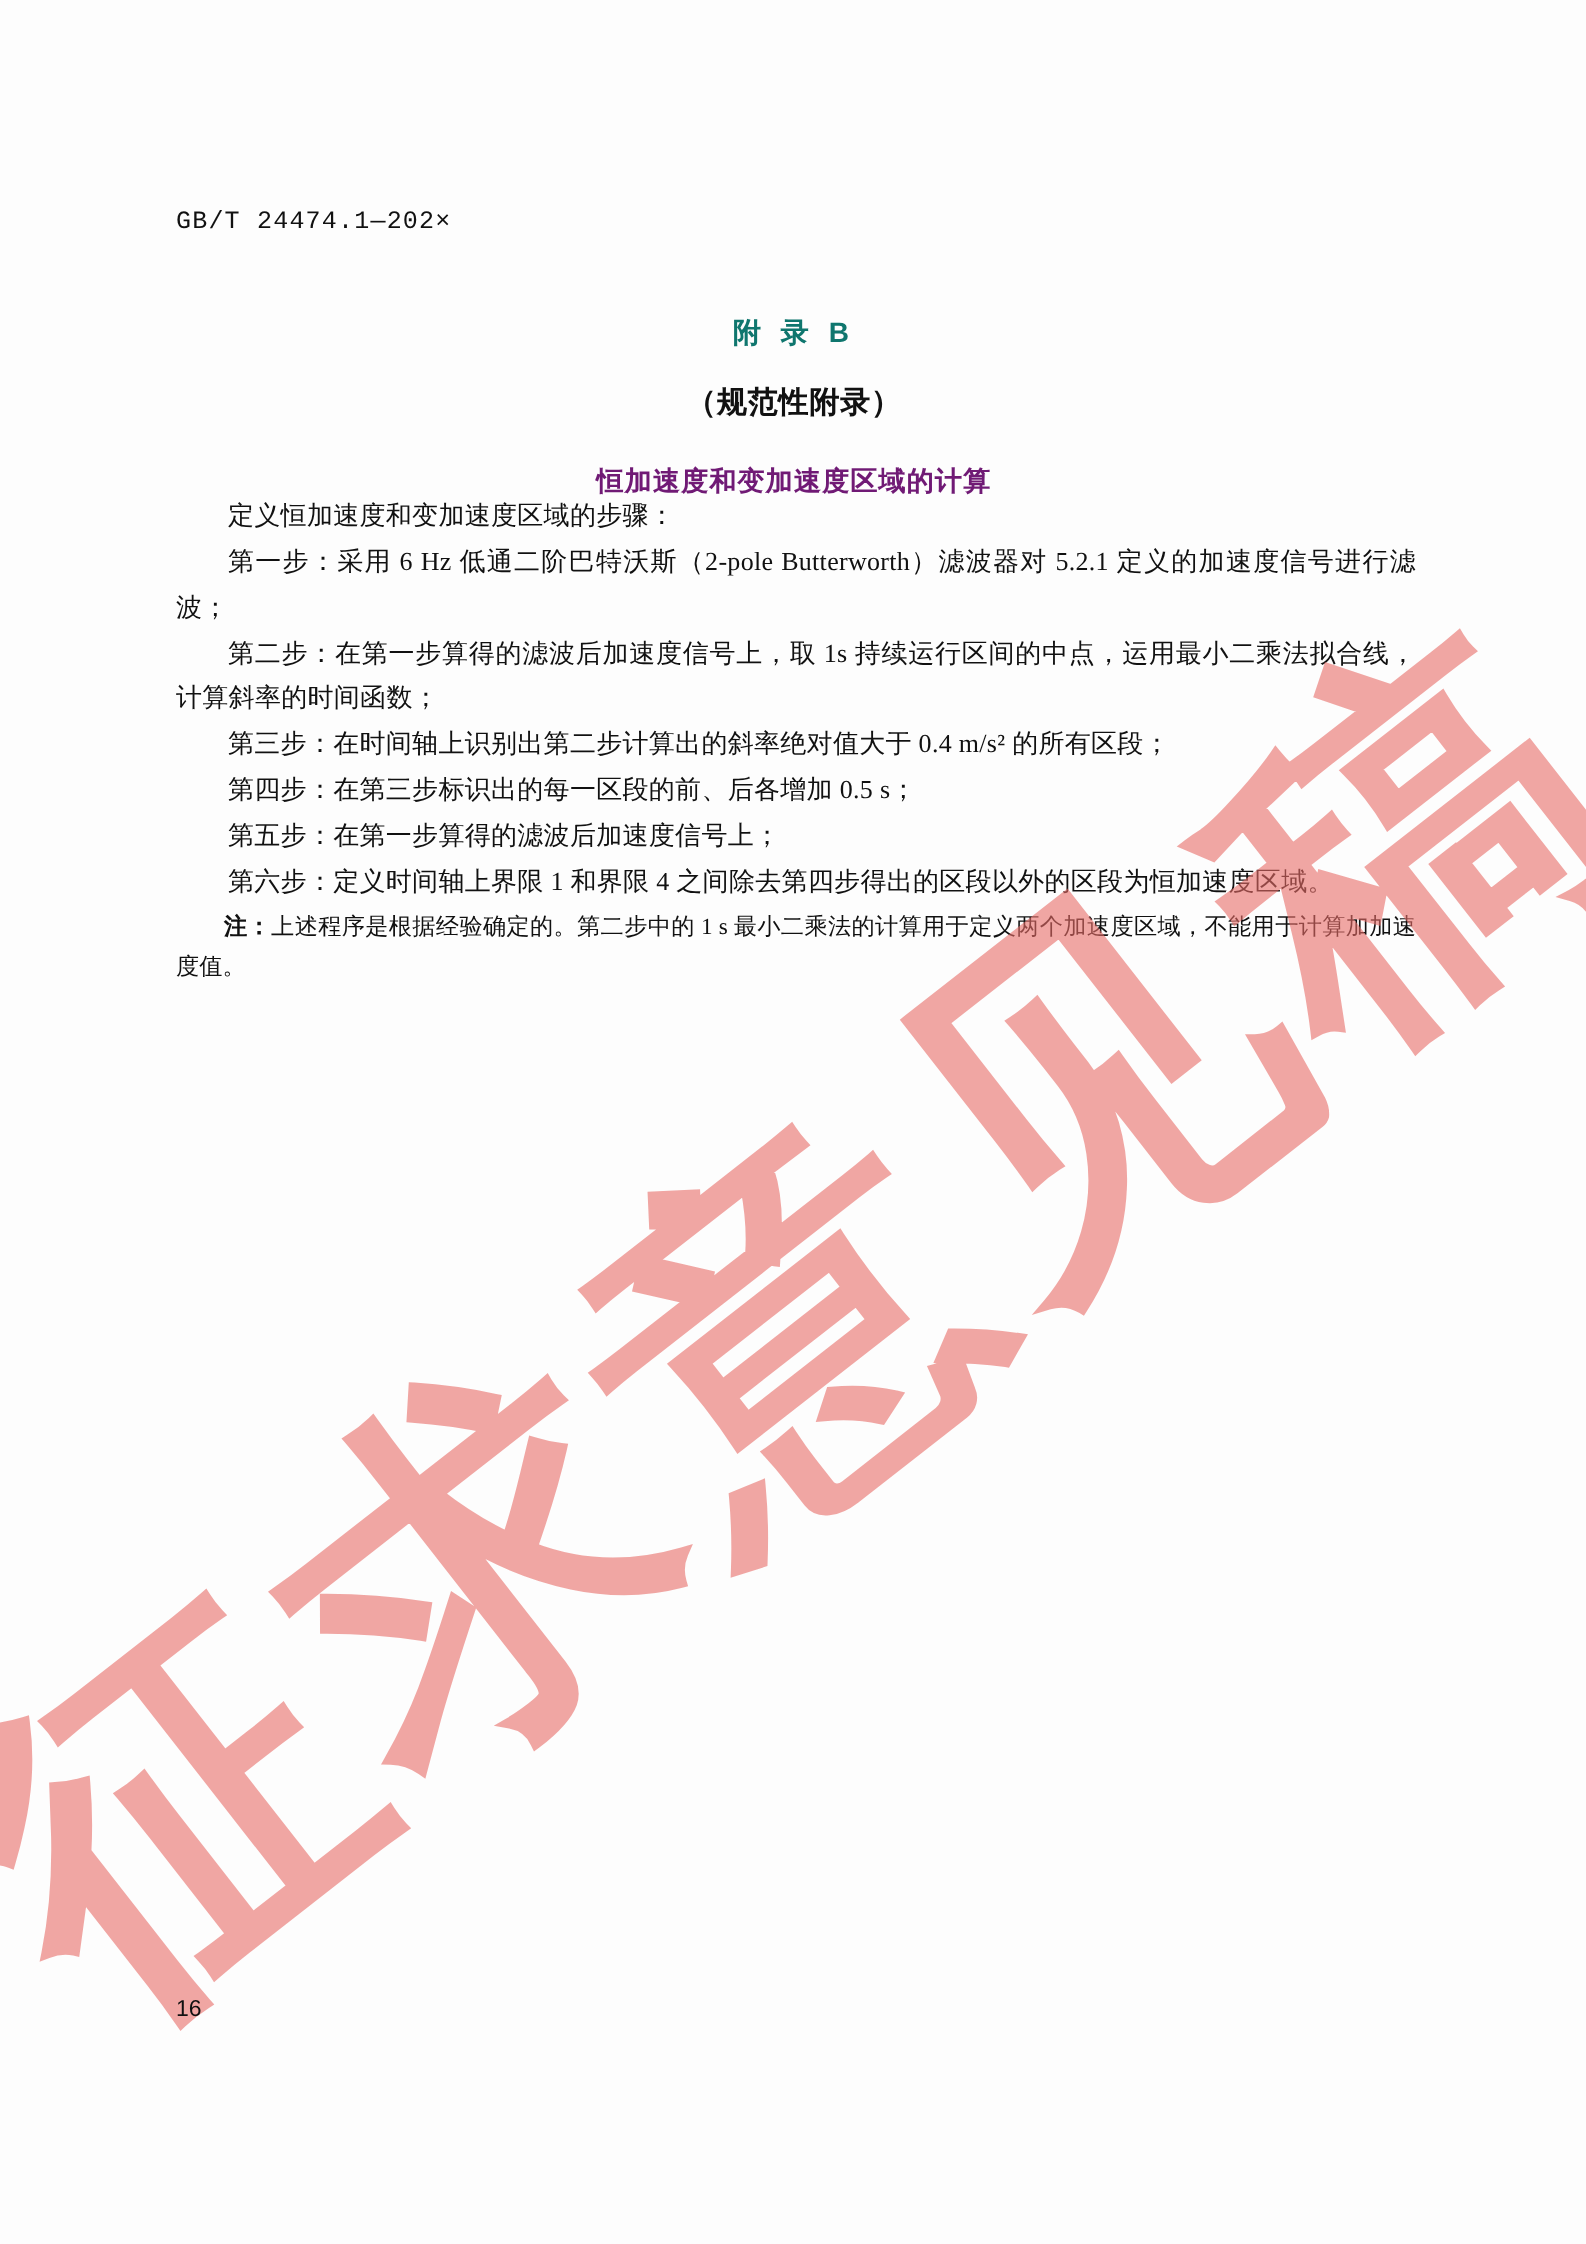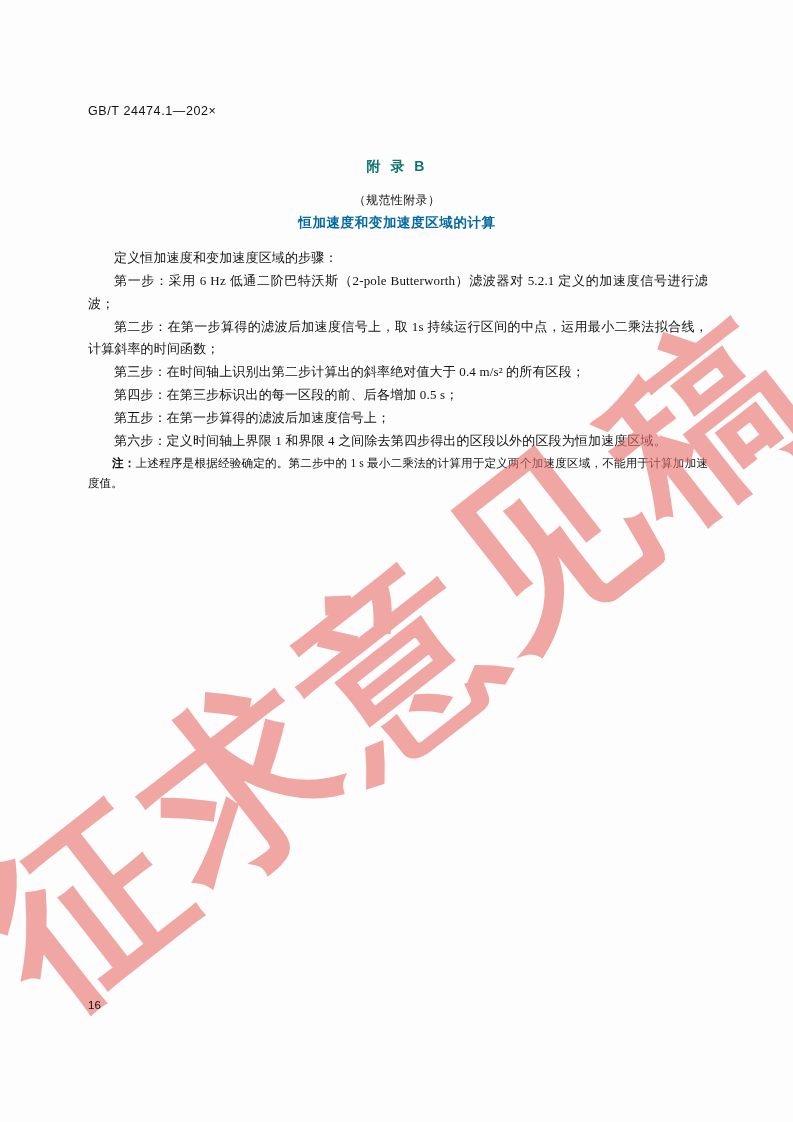--- a/index.html
+++ b/index.html
@@ -16,21 +16,21 @@
     height: 1122px;
     margin: 0 auto;
     background: #fdfdfd;
     overflow: hidden;
   }
   
   .header {
     position: absolute;
     top: 104px;
     left: 88px;
-    font-family: Liberation Sans, sans-serif;
+    font-family: Liberation Mono, monospace;
     font-size: 12.5px;
     letter-spacing: 0.6px;
     color: #111;
     white-space: nowrap;
   }
   
   .annex-block {
     position: absolute;
     top: 158px;
     left: 88px;
@@ -40,31 +40,31 @@
   .annex-title {
     font-family: "Liberation Sans", "DejaVu Sans", sans-serif;
     font-size: 14px;
     font-weight: bold;
     letter-spacing: 3px;
     color: #0f766e;
     margin-bottom: 16px;
   }
   .annex-sub {
     font-family: "Liberation Sans", "DejaVu Sans", sans-serif;
-    font-size: 12px;
-    font-weight: normal;
+    font-size: 15px;
+    font-weight: bold;
     color: #111;
-    margin-bottom: 5px;
+    margin-bottom: 21px;
     letter-spacing: 0.4px;
   }
   .annex-name {
     font-family: "Liberation Sans", "DejaVu Sans", sans-serif;
     font-size: 13.5px;
     font-weight: bold;
-    color: #0369a1;
+    color: #701a75;
     letter-spacing: 0.6px;
   }
   
   .body-block {
     position: absolute;
     top: 247px;
     left: 88px;
     width: 620px;
     color: #111;
   }

